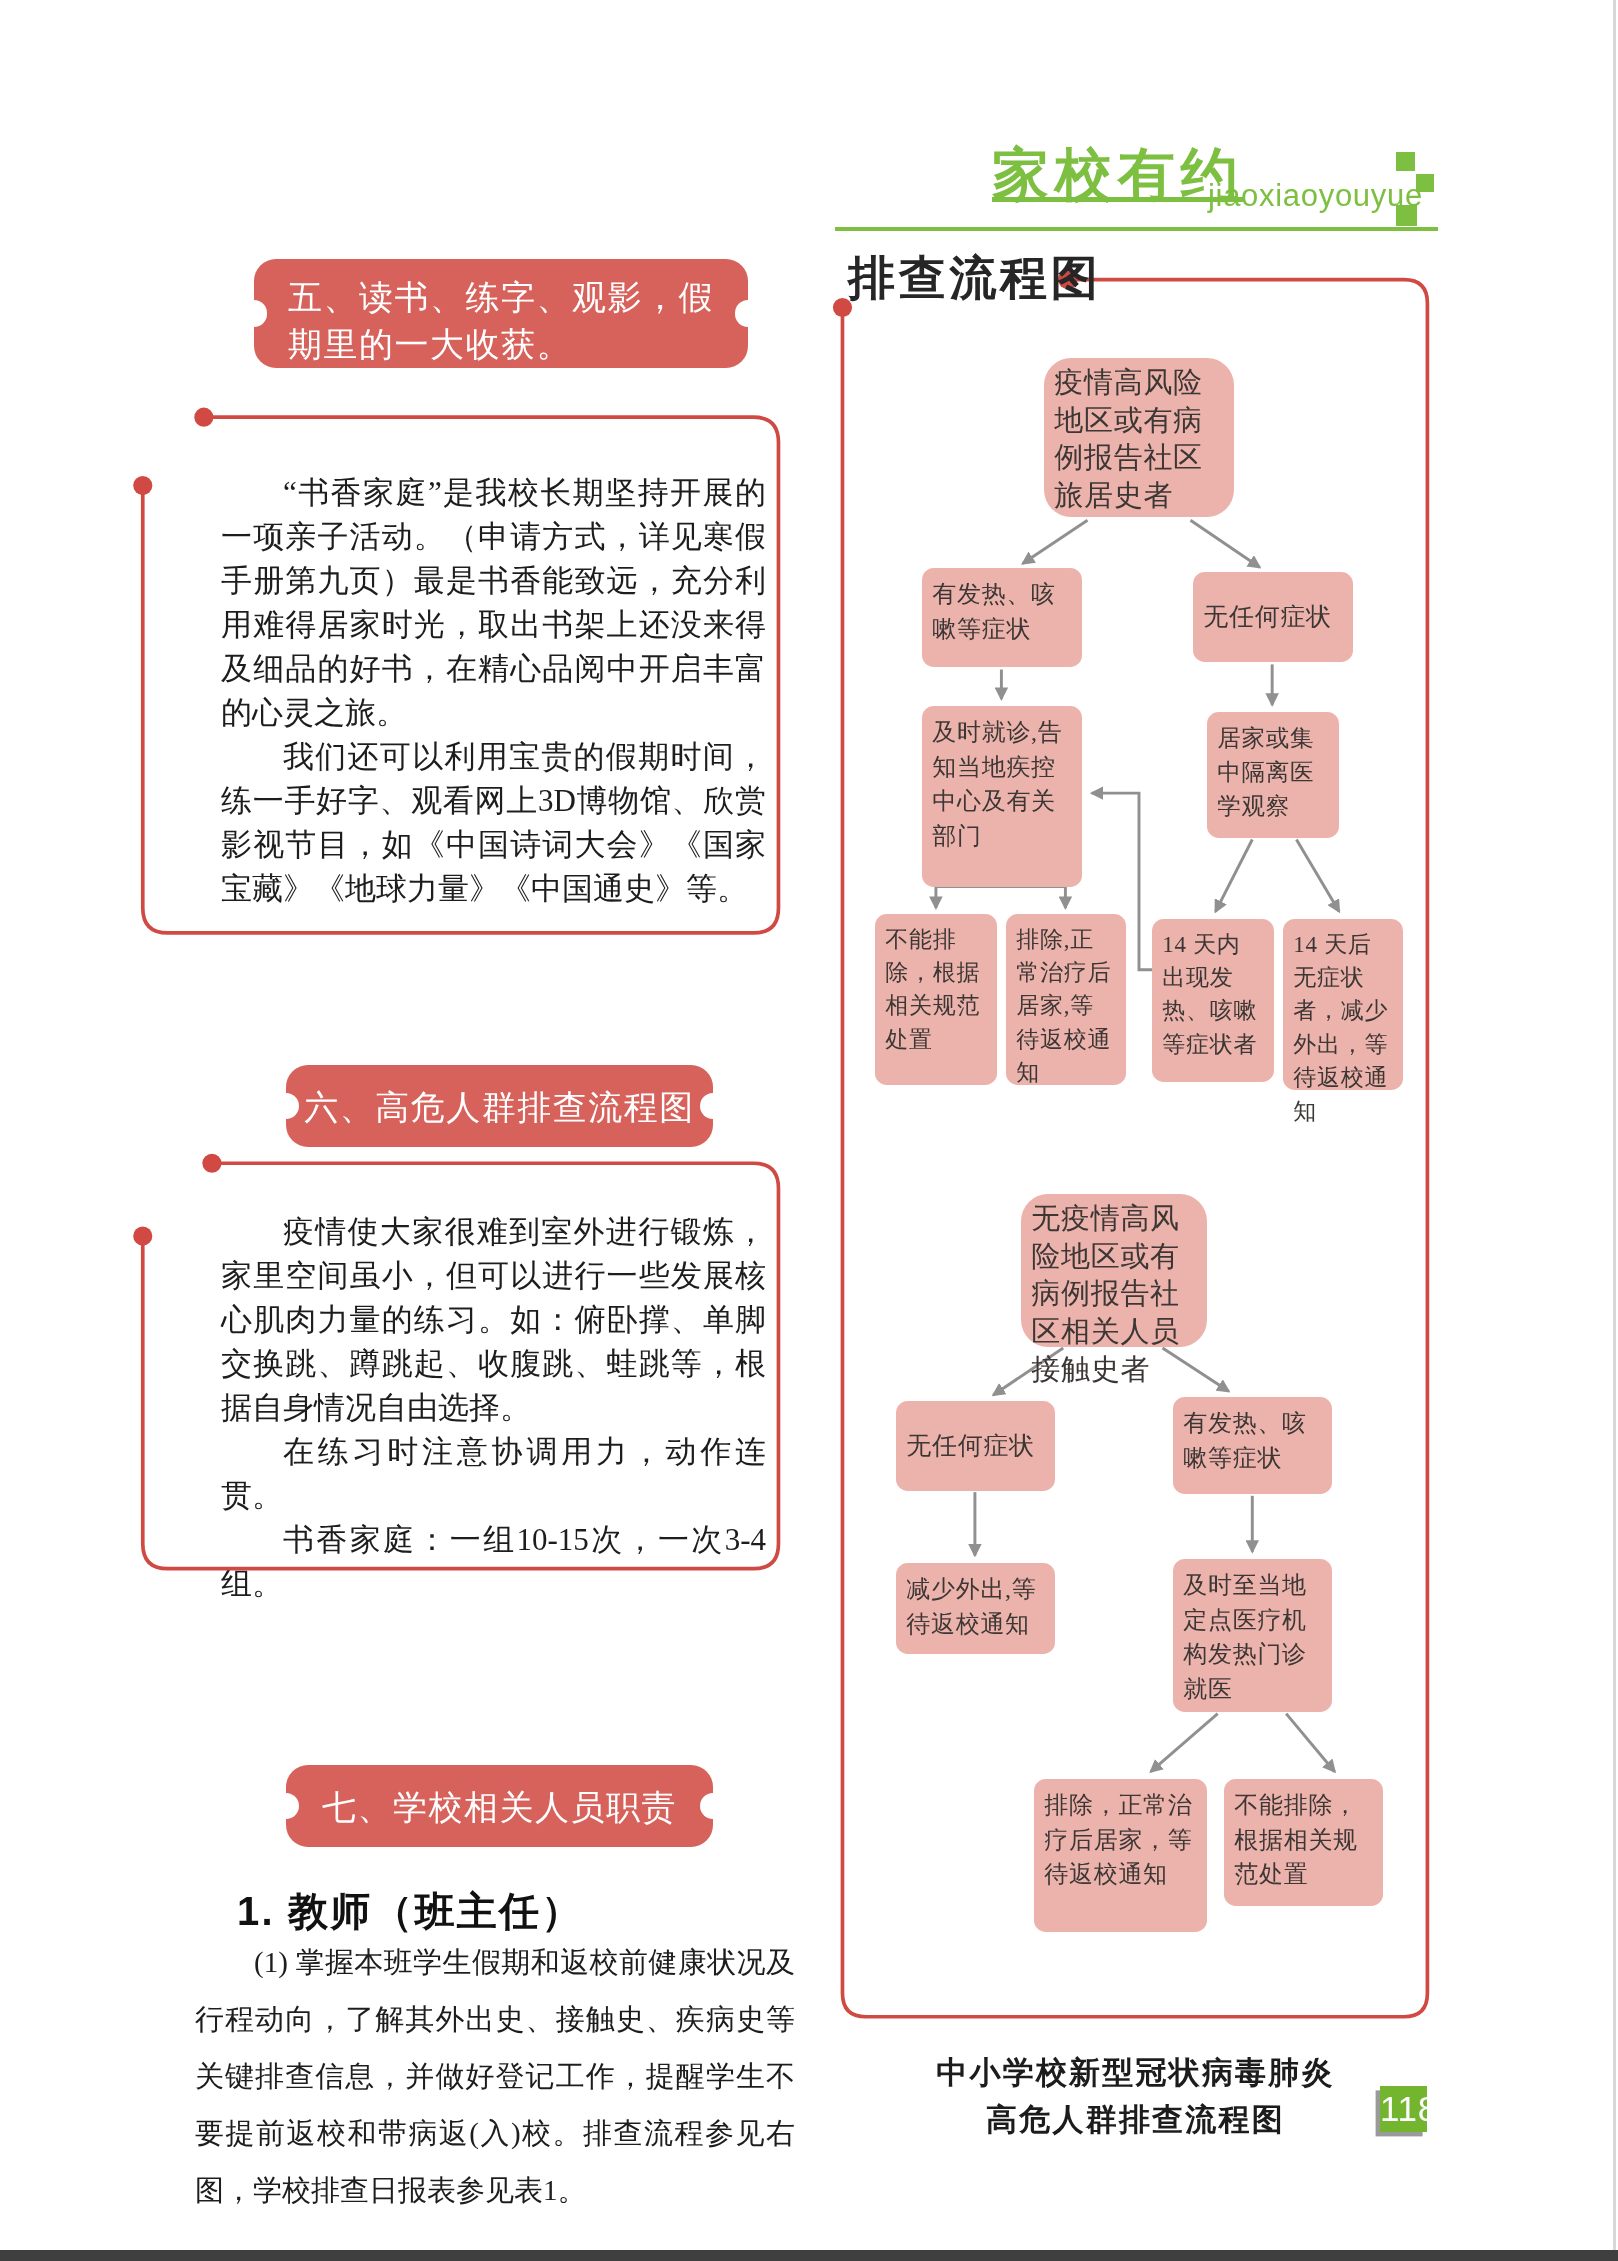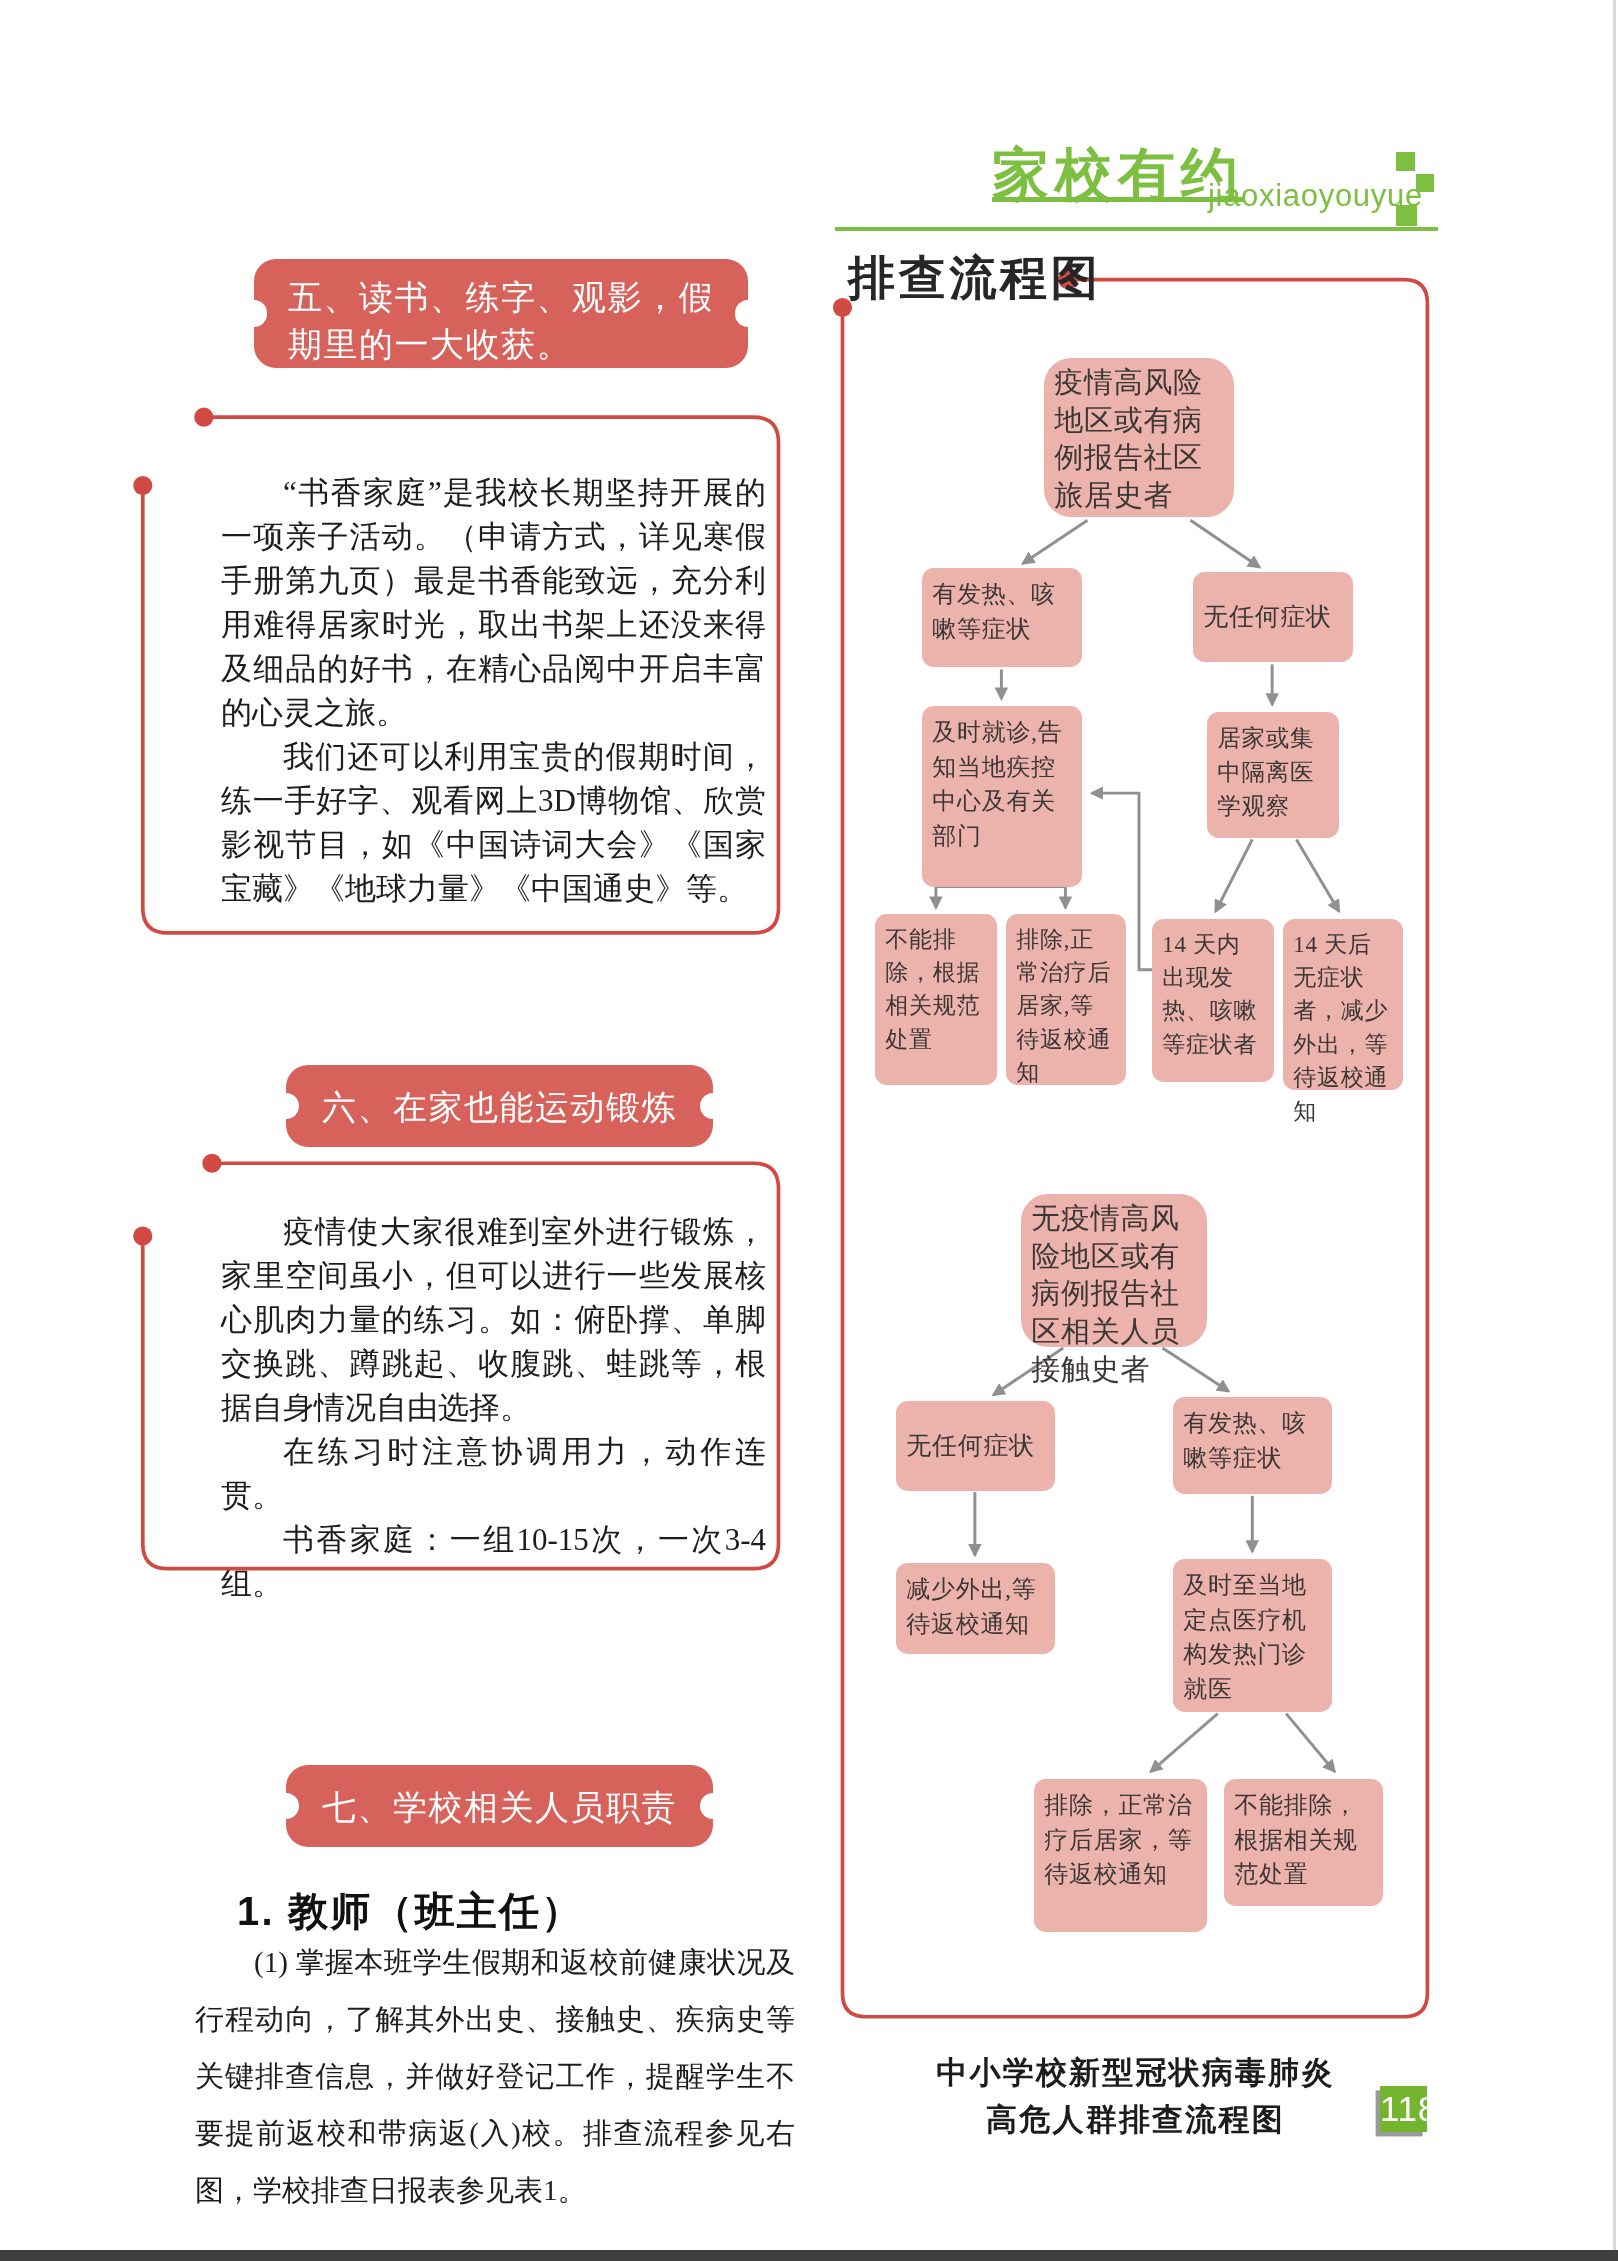--- a/index.html
+++ b/index.html
@@ -91,21 +91,21 @@
   <div class="banner b1" style="left:254px;top:259px;width:494px;height:109px;">
     <span class="btxt">五、读书、练字、观影，假期里的一大收获。</span>
   </div>
 
   <div class="bodytext" style="left:221px;top:471px;width:545px;">
     <p>“书香家庭”是我校长期坚持开展的一项亲子活动。（申请方式，详见寒假手册第九页）最是书香能致远，充分利用难得居家时光，取出书架上还没来得及细品的好书，在精心品阅中开启丰富的心灵之旅。</p>
     <p>我们还可以利用宝贵的假期时间，练一手好字、观看网上3D博物馆、欣赏影视节目，如《中国诗词大会》《国家宝藏》《地球力量》《中国通史》等。</p>
   </div>
 
   <div class="banner center" style="left:286px;top:1065px;width:427px;height:82px;">
-    <span class="btxt">六、在家也能运动锻炼</span>
+    <span class="btxt">六、高危人群排查流程图</span>
   </div>
 
   <div class="bodytext" style="left:221px;top:1210px;width:545px;">
     <p>疫情使大家很难到室外进行锻炼，家里空间虽小，但可以进行一些发展核心肌肉力量的练习。如：俯卧撑、单脚交换跳、蹲跳起、收腹跳、蛙跳等，根据自身情况自由选择。</p>
     <p>在练习时注意协调用力，动作连贯。</p>
     <p>书香家庭：一组10-15次，一次3-4组。</p>
   </div>
 
   <div class="banner center" style="left:286px;top:1765px;width:427px;height:82px;">
     <span class="btxt">七、学校相关人员职责</span>

